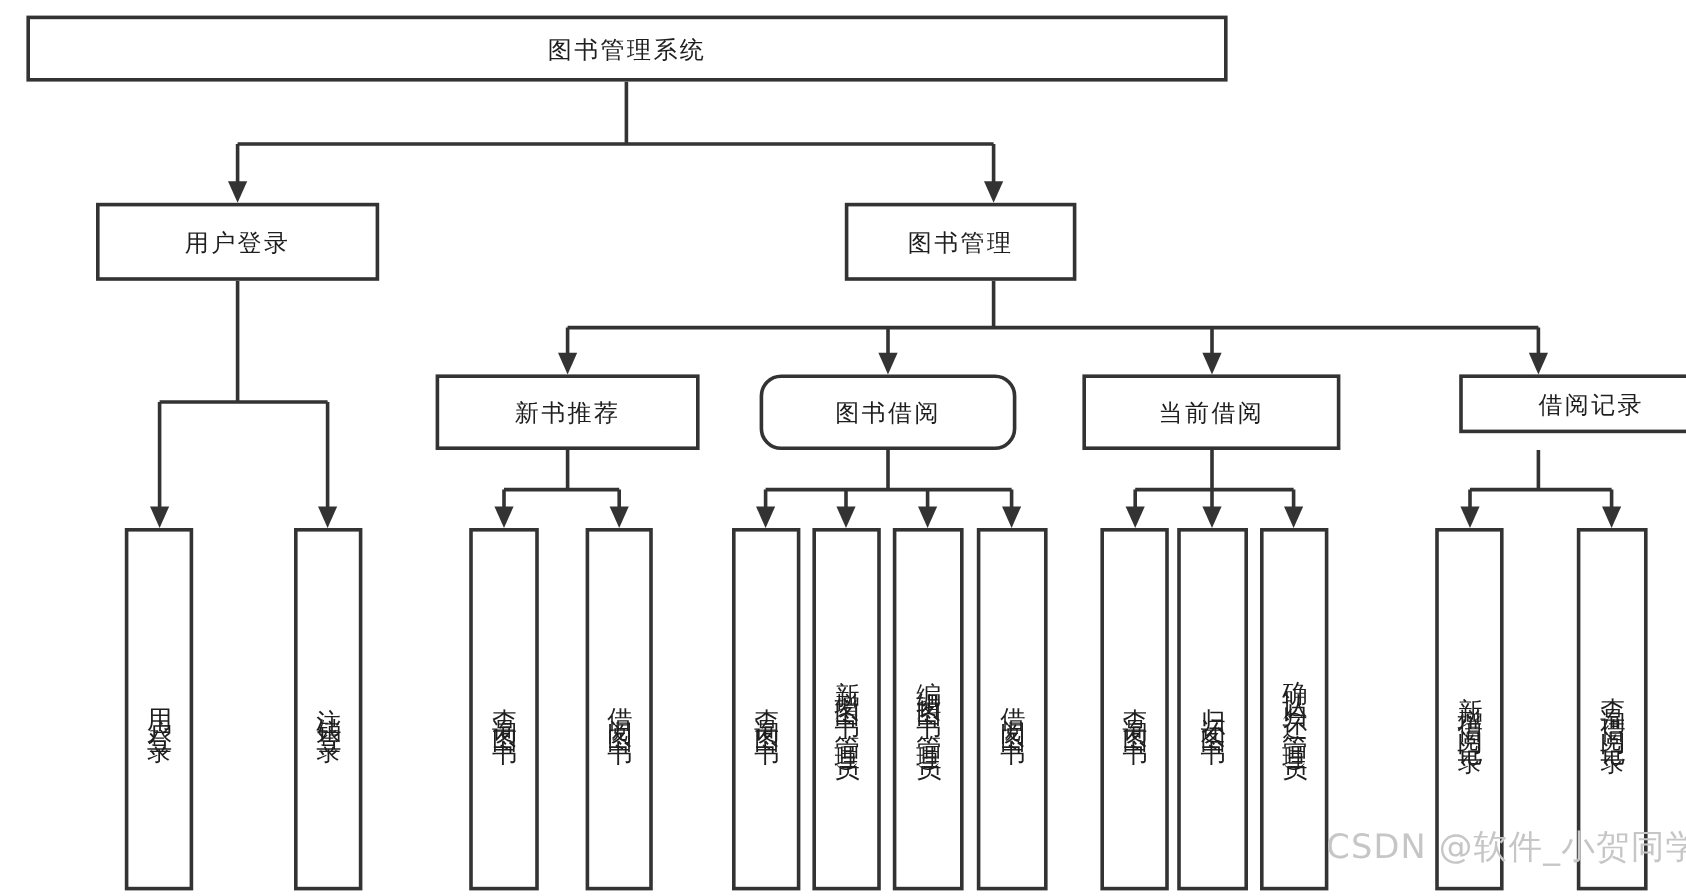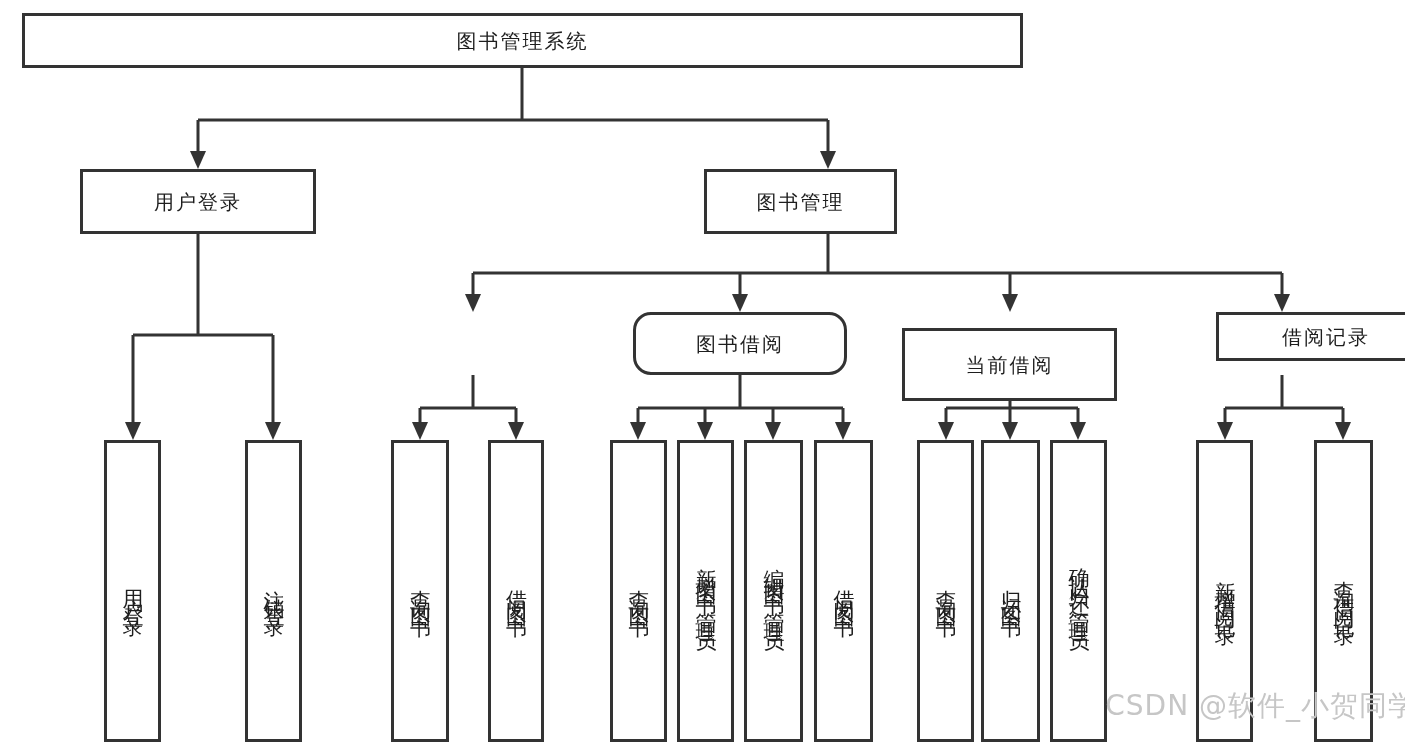--- a/index.html
+++ b/index.html
@@ -97,24 +97,27 @@
     <span>图书管理系统</span>
   </div>
 
   <div class="node h-node" style="left:80px; top:169px; width:236px; height:65px;">
     <span>用户登录</span>
   </div>
   <div class="node h-node" style="left:704px; top:169px; width:193px; height:65px;text-align:right;">
     <span>图书管理</span>
   </div>
 
+  <div class="node h-node" style="left:363px; top:312px; width:220px; height:63px;">
+    <span>新书推荐</span>
+  </div>
   <div class="node h-node" style="left:633px; top:312px; width:214px; height:63px;border-radius:18px;">
     <span>图书借阅</span>
   </div>
-  <div class="node h-node" style="left:902px; top:328px; width:215px; height:73px;">
+  <div class="node h-node" style="left:902px; top:312px; width:215px; height:63px;">
     <span>当前借阅</span>
   </div>
   <div class="node h-node" style="left:1172px; top:312px; width:220px; height:49px;margin-left:44px;">
     <span>借阅记录</span>
   </div>
 
   <div class="node v-node" style="left:104px; top:440px; width:57px; height:302px;">
     <span>用户登录</span>
   </div>
   <div class="node v-node" style="left:245px; top:440px; width:57px; height:302px;">

